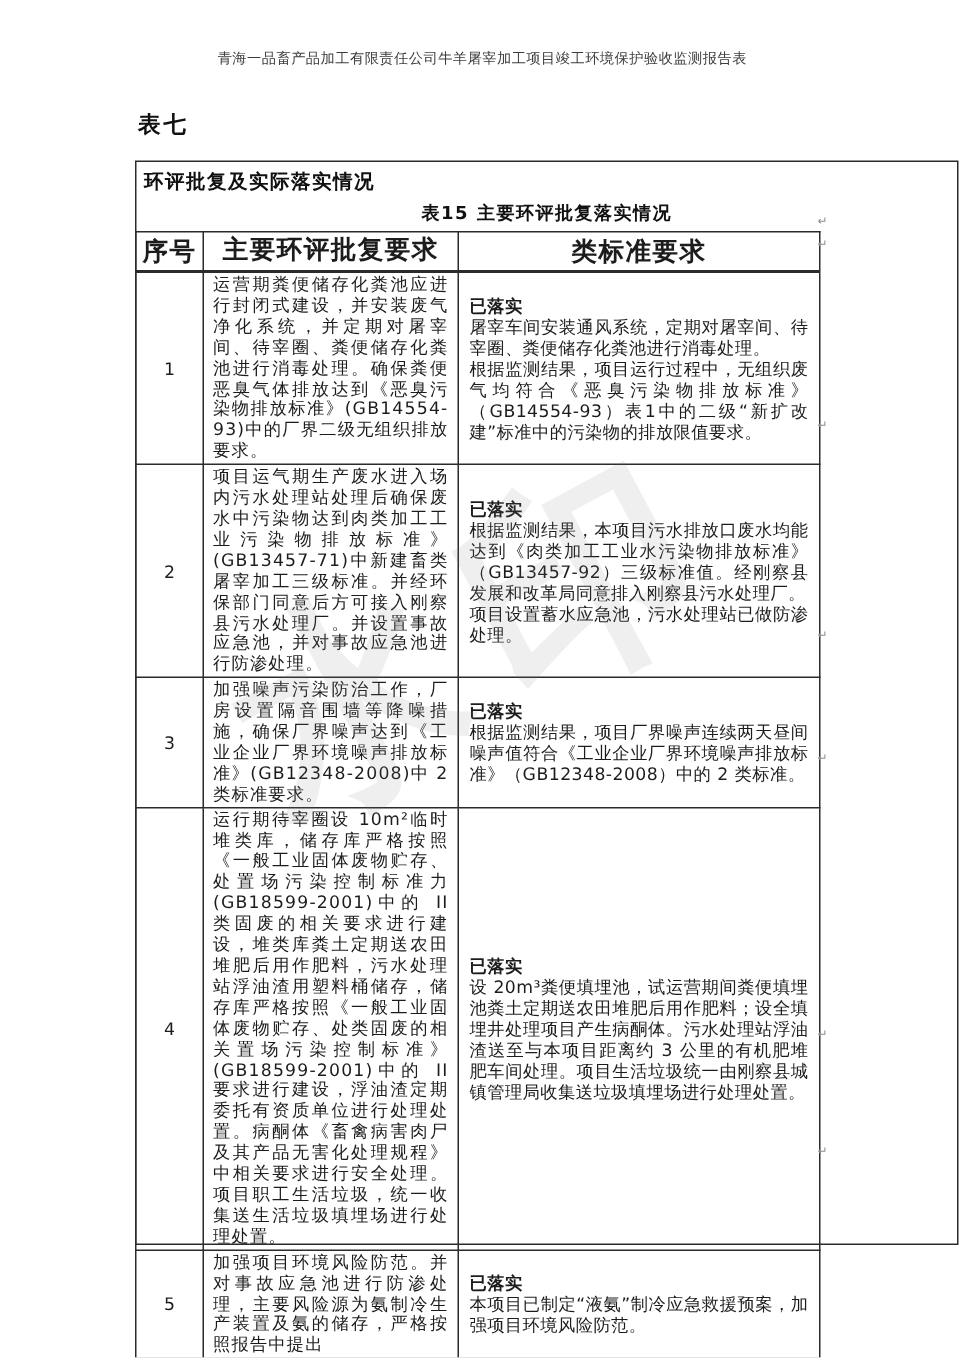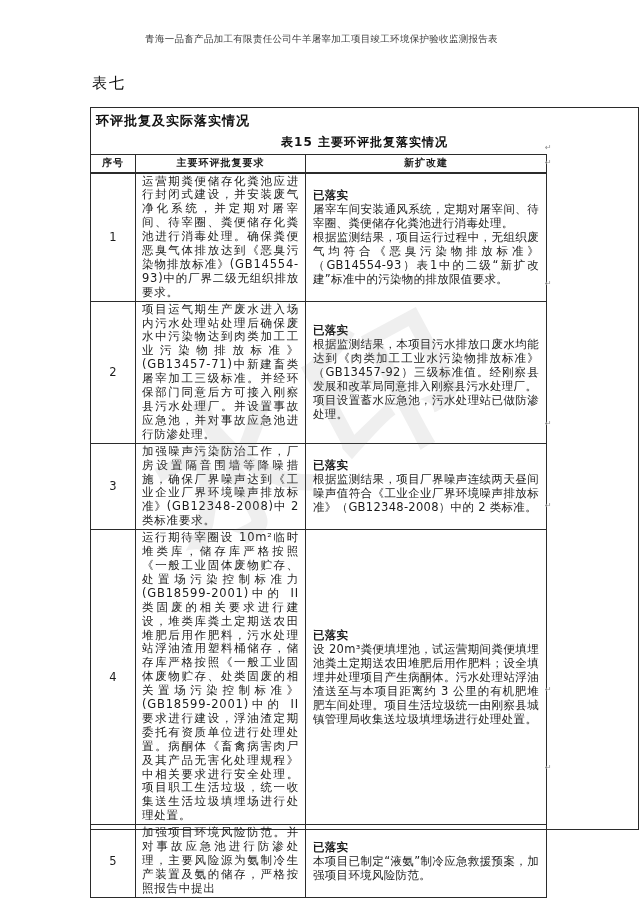--- a/index.html
+++ b/index.html
@@ -11,21 +11,21 @@
     color:#1c1c1c;
     overflow:hidden;
     border-radius:25px;
   }
   .doc-header{
     position:absolute;left:90px;top:33px;width:463px;
     text-align:center;font-size:9.5px;letter-spacing:0.3px;color:#3d3d3d;
   }
   .section-no{
     position:absolute;left:92px;top:74px;
-    font-size:15px;font-weight:normal;letter-spacing:2px;color:#111;
+    font-size:15px;font-weight:bold;letter-spacing:2px;color:#111;
   }
   .outer-box{
     position:absolute;left:90px;top:107px;width:549px;height:723px;
     border:1.6px solid #2b2b2b;box-sizing:border-box;
   }
   .box-title{
     font-size:13px;font-weight:bold;letter-spacing:1px;
     padding:4px 4px 3px 5px;color:#111;
   }
   .box-caption{
@@ -35,21 +35,21 @@
   table.main{
     border-collapse:collapse;table-layout:fixed;
     width:456px;margin-left:-1px;
     font-size:11.5px;color:#1c1c1c;
   }
   table.main th,table.main td{
     border:1px solid #2b2b2b;box-sizing:border-box;
     overflow:hidden;
   }
   table.main thead th{
-    font-size:10px;font-weight:bold;letter-spacing:1px;
+    font-size:17px;font-weight:bold;letter-spacing:1px;
     height:18px;padding:1px 0;text-align:center;
     border-bottom:2px solid #2b2b2b;
   }
   .c-no{width:45px;text-align:center;vertical-align:middle;font-size:11.5px;}
   .c-req{width:170px;vertical-align:top;padding:1px 6px;
     text-align:justify;line-height:13.9px;letter-spacing:0.8px;}
   .c-impl{width:241px;vertical-align:middle;padding:1px 7px;
     text-align:justify;line-height:14px;letter-spacing:0.3px;}
   .status{font-weight:bold;}
   .impl-text{white-space:pre-line;}
@@ -88,21 +88,21 @@
   <div class="outer-box">
 
     <div class="box-title">环评批复及实际落实情况</div>
     <div class="box-caption">表15 主要环评批复落实情况</div>
 
     <table class="main">
       <thead>
         <tr>
           <th class="c-no">序号</th>
           <th class="c-req" style="text-align:center;vertical-align:middle;">主要环评批复要求</th>
-          <th class="c-impl" style="text-align:center;vertical-align:middle;">新扩改建</th>
+          <th class="c-impl" style="text-align:center;vertical-align:middle;">类标准要求</th>
         </tr>
       </thead>
       <tbody>
         <tr>
           <td class="c-no">1</td>
           <td class="c-req">运营期粪便储存化粪池应进行封闭式建设，并安装废气净化系统，并定期对屠宰间、待宰圈、粪便储存化粪池进行消毒处理。确保粪便恶臭气体排放达到《恶臭污染物排放标准》(GB14554-93)中的厂界二级无组织排放要求。</td>
           <td class="c-impl">
             <div class="status">已落实</div>
             <div class="impl-text">屠宰车间安装通风系统，定期对屠宰间、待宰圈、粪便储存化粪池进行消毒处理。
 根据监测结果，项目运行过程中，无组织废气均符合《恶臭污染物排放标准》（GB14554-93）表1中的二级“新扩改建”标准中的污染物的排放限值要求。</div>

